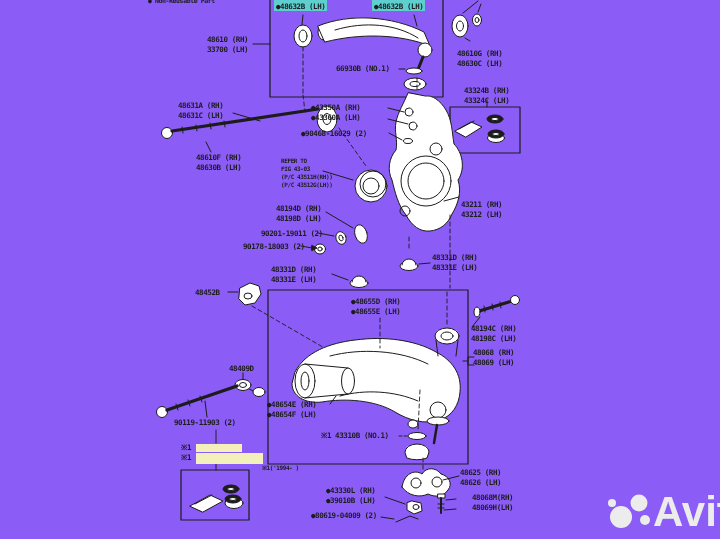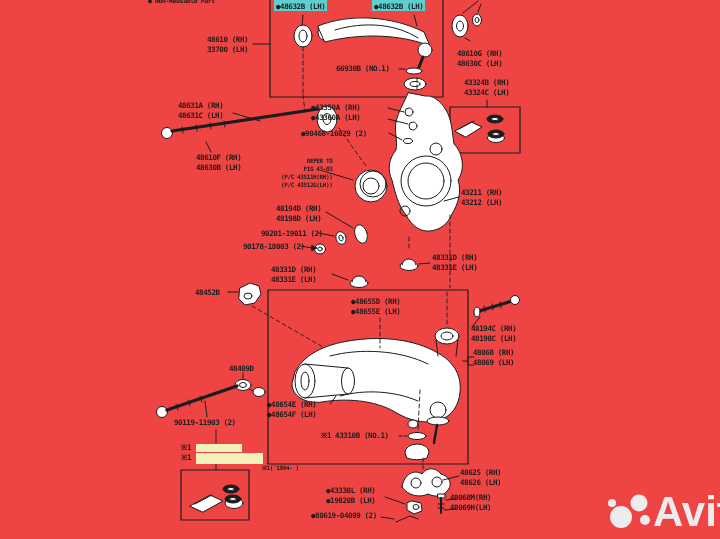--- a/index.html
+++ b/index.html
@@ -1,17 +1,17 @@
 <!DOCTYPE html>
 <html style="--hl-cyan: #5fcece; --hl-yellow: #f4f0bc; --wm-gray: #ececec;"><head>
 <meta charset="utf-8">
 <style>
   html,body{margin:0;padding:0;background:#fff;}
-  #stage{position:relative;width:720px;height:539px;background:#ef4444;overflow:hidden;
-         font-family:"DejaVu Sans Mono",monospace;text-align:right;}
+  #stage{position:relative;width:720px;height:539px;background:#8b5cf6;overflow:hidden;
+         font-family:"DejaVu Sans Mono",monospace;}
   svg{position:absolute;left:0;top:0;}
   .lbl{position:absolute;font-weight:700;font-size:7.5px;line-height:9.5px;
        letter-spacing:-0.4px;color:#1c1c1c;white-space:pre-line;z-index:3;}
   .fs6{font-size:6px;line-height:8px;}
   .fs65{font-size:6.5px;line-height:8.5px;}
   .hl-cyan{background:var(--hl-cyan,#63cfcf);padding:0 2px;}
   .redact{position:absolute;background:var(--hl-yellow,#f4f0ba);z-index:2;}
   .wm-text{position:absolute;left:653px;top:488px;z-index:4;
            font-family:"Liberation Sans",sans-serif;font-weight:700;font-size:42px;
            color:var(--wm-gray,#ececec);letter-spacing:0px;}
@@ -240,34 +240,34 @@
   <div class="lbl hl-cyan" style="left:274px;top:-8px">●48632A (RH)
 ●48632B (LH)</div>
   <div class="lbl hl-cyan" style="left:372px;top:-8px">●48632A (RH)
 ●48632B (LH)</div>
 
   <div class="lbl" style="left:207px;top:35px">48610 (RH)
 33700 (LH)</div>
   <div class="lbl" style="left:336px;top:64px">66930B   (NO.1)</div>
   <div class="lbl" style="left:457px;top:49px">48610G (RH)
 48630C (LH)</div>
-  <div class="lbl" style="left:464px;top:78px">43324B (RH)
+  <div class="lbl" style="left:464px;top:86px">43324B (RH)
 43324C (LH)</div>
   <div class="lbl" style="left:178px;top:101px">48631A (RH)
 48631C (LH)</div>
   <div class="lbl" style="left:311px;top:103px">●43350A (RH)
 ●43360A (LH)</div>
   <div class="lbl" style="left:301px;top:129px">●90468-16029 (2)</div>
   <div class="lbl" style="left:196px;top:153px">48610F (RH)
 48630B (LH)</div>
   <div class="lbl fs6" style="left:281px;top:157px">REFER TO
 FIG 43-03
 (P/C 43511H(RH))
 (P/C 43512G(LH))</div>
-  <div class="lbl" style="left:461px;top:188px">43211 (RH)
+  <div class="lbl" style="left:461px;top:200px">43211 (RH)
 43212 (LH)</div>
   <div class="lbl" style="left:276px;top:204px">48194D (RH)
 48198D (LH)</div>
   <div class="lbl" style="left:261px;top:229px">90201-19011 (2)</div>
   <div class="lbl" style="left:243px;top:242px">90178-18003 (2)</div>
   <div class="lbl" style="left:432px;top:253px">48331D (RH)
 48331E (LH)</div>
   <div class="lbl" style="left:271px;top:265px">48331D (RH)
 48331E (LH)</div>
   <div class="lbl" style="left:195px;top:288px">48452B</div>
@@ -281,22 +281,22 @@
   <div class="lbl" style="left:267px;top:400px">●48654E (RH)
 ●48654F (LH)</div>
   <div class="lbl" style="left:174px;top:418px">90119-11903 (2)</div>
   <div class="lbl" style="left:181px;top:443px">※1
 ※1</div>
   <div class="lbl" style="left:321px;top:431px">※1 43310B  (NO.1)</div>
   <div class="lbl fs6" style="left:262px;top:464px">※1('1994-    )</div>
   <div class="lbl" style="left:460px;top:468px">48625 (RH)
 48626 (LH)</div>
   <div class="lbl" style="left:326px;top:486px">●43330L (RH)
-●19820B (LH)</div>
-  <div class="lbl" style="left:450px;top:493px">48068M(RH)
+●39010B (LH)</div>
+  <div class="lbl" style="left:472px;top:493px">48068M(RH)
 48069H(LH)</div>
   <div class="lbl" style="left:311px;top:511px">●80619-04009 (2)</div>
 
   <div class="redact" style="left:196px;top:444px;width:46px;height:8px"></div>
   <div class="redact" style="left:196px;top:453px;width:67px;height:11px"></div>
 
   <div class="wm-text">Avito</div>
 </div>
 
 </body></html>

